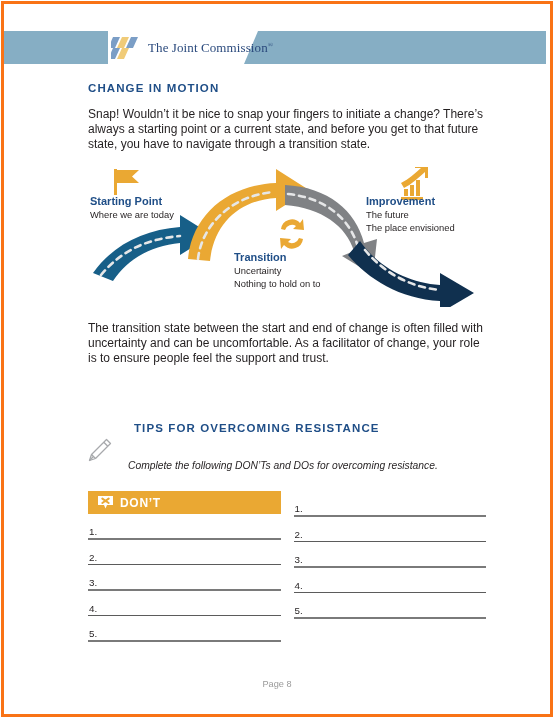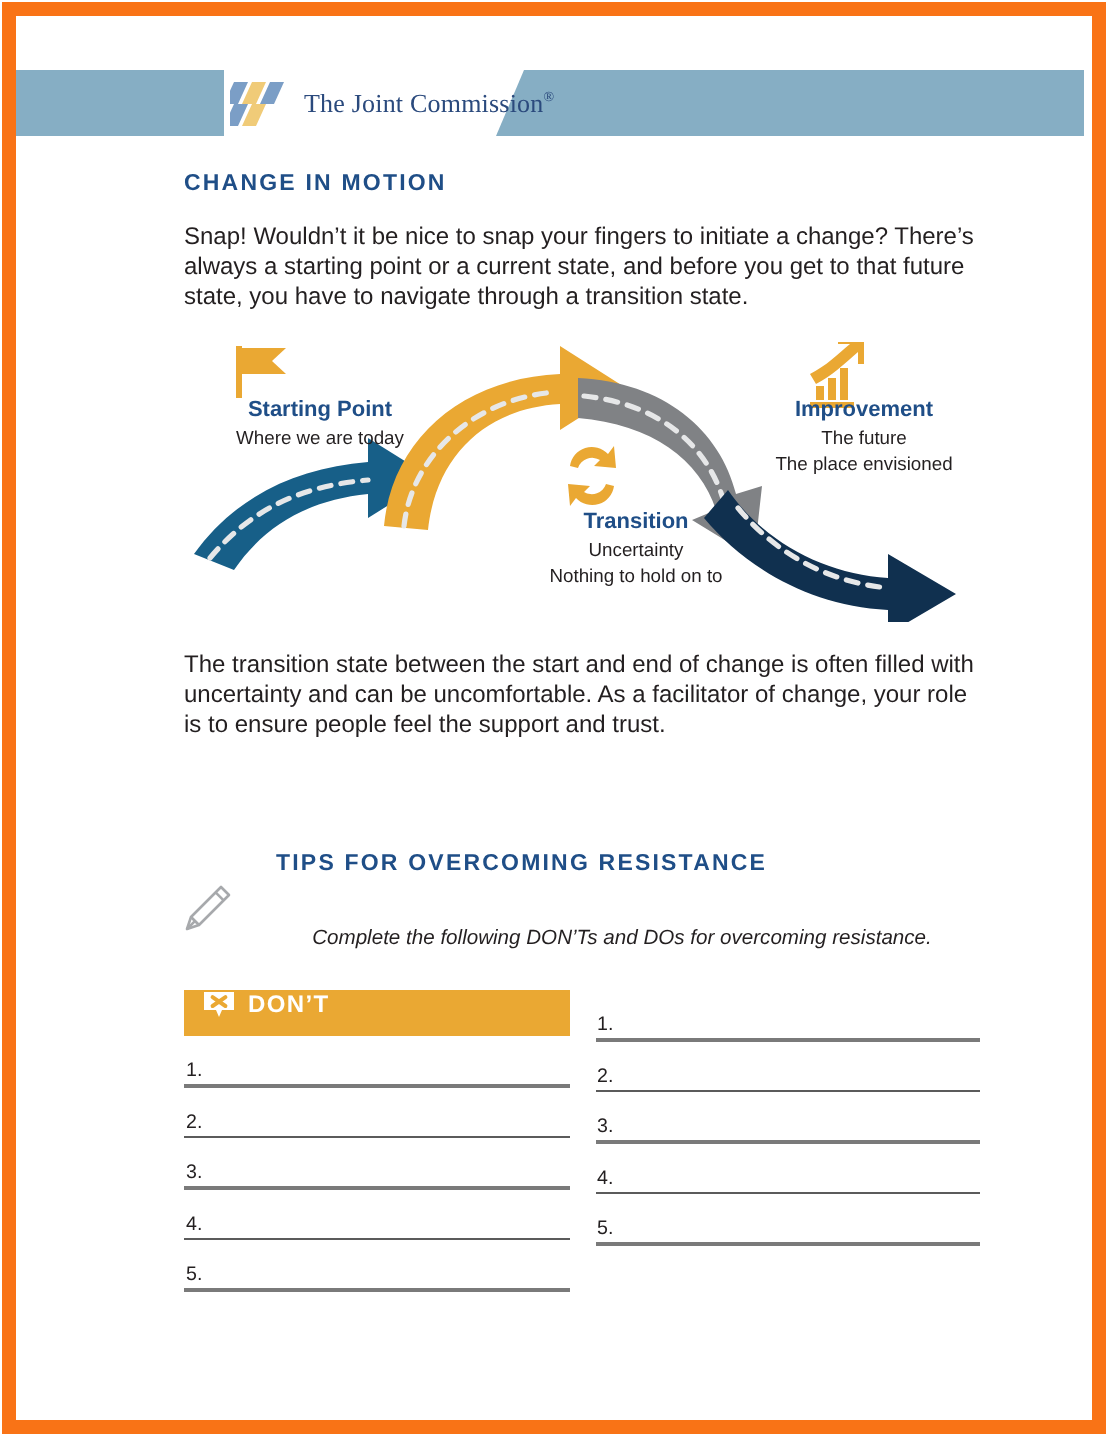--- a/index.html
+++ b/index.html
@@ -11,21 +11,21 @@
     width: 556px;
     height: 720px;
     font-family: "Liberation Sans", sans-serif;
     overflow: hidden;
   }
   .page {
     position: relative;
     width: 552px;
     height: 716px;
     margin: 1px;
-    border: 7px solid #f97316;
+    border: 3px solid #f97316;
     background: #ffffff;
     box-sizing: border-box;
     overflow: hidden;
   }
 
   
   .header {
     position: absolute;
     left: 0;
     top: 27px;
@@ -113,21 +113,20 @@
   
   .diagram {
     position: relative;
     margin-top: 14px;
     width: 398px;
     height: 140px;
   }
   .diagram svg { position: absolute; left: 0; top: 0; }
   .dg-label {
     position: absolute;
-    text-align: center;
     line-height: 12.5px;
   }
   .dg-label .hd {
     font-size: 11px;
     font-weight: bold;
     color: #1f4e87;
     display: block;
     margin-bottom: 2px;
   }
   .dg-label .ln {
@@ -153,34 +152,34 @@
     font-size: 11.5px;
     font-weight: bold;
     color: #1f4e87;
     letter-spacing: 1.1px;
   }
   p.tips-instr {
     margin: 26px 0 0 40px;
     font-size: 10.3px;
     font-style: italic;
     color: #231f20;
-    text-align: center;
   }
 
   
   .lists {
     display: flex;
     gap: 13px;
     margin-top: 20px;
   }
   .list-col { flex: 1 1 0; min-width: 0; }
   .col-head {
     background: #eaa833;
     height: 23px;
     display: flex;
+    align-items: center;
     padding-left: 9px;
     box-sizing: border-box;
   }
   .col-head .bub { width: 17px; height: 15px; margin-right: 6px; flex: none; }
   .col-head .ttl {
     color: #ffffff;
     font-size: 12px;
     font-weight: bold;
     letter-spacing: .7px;
   }
@@ -370,14 +369,15 @@
             </div>
           <div class="row thick">
               <span class="num">5.</span>
             </div>
         </div>
 
       </div>
     </div>
   </div>
 
+  <div class="footer">Page 8</div>
 
 </div>
 
 </body></html>

